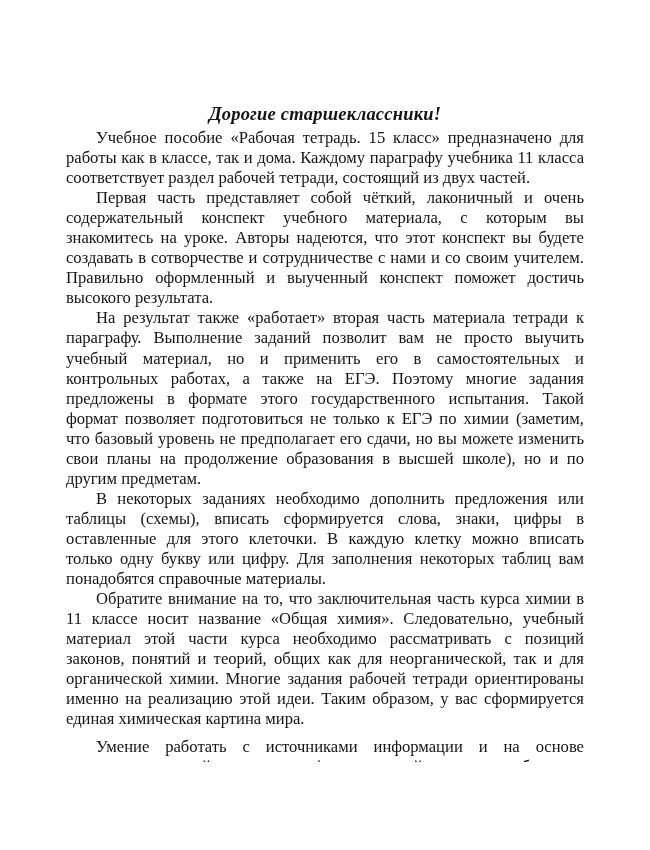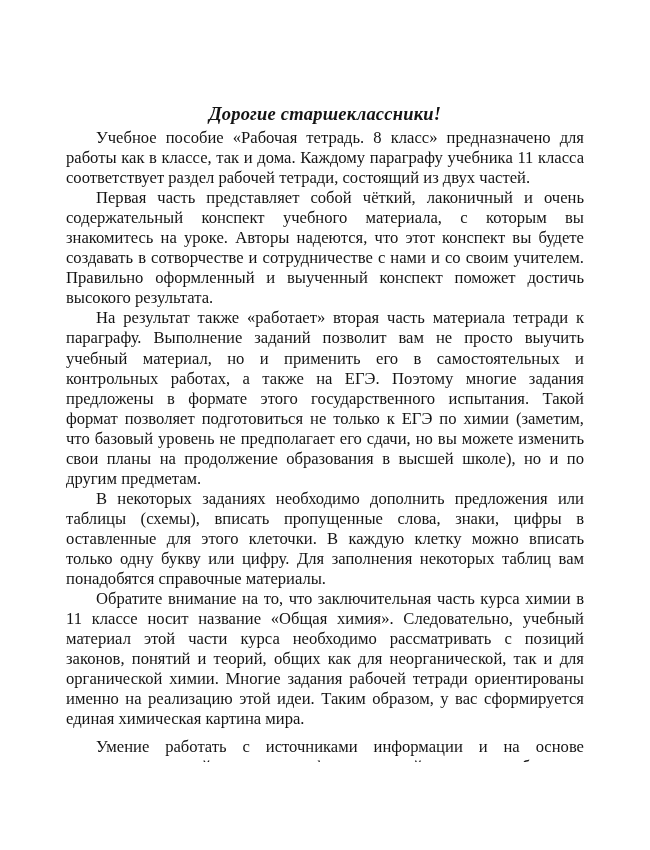--- a/index.html
+++ b/index.html
@@ -60,21 +60,21 @@
   }
 </style>
 </head>
 <body>
 
 <div class="page">
 
   <h1 class="page-heading">Дорогие старшеклассники!</h1>
 
   <div class="body-copy">
-    <p>Учебное пособие «Рабочая тетрадь. 8 класс» предназначено для работы как в классе, так и дома. Каждому параграфу учебника 11 класса соответствует раздел рабочей тетради, состоящий из двух частей.</p>
+    <p>Учебное пособие «Рабочая тетрадь. 15 класс» предназначено для работы как в классе, так и дома. Каждому параграфу учебника 11 класса соответствует раздел рабочей тетради, состоящий из двух частей.</p>
     <p>Первая часть представляет собой чёткий, лаконичный и очень содержательный конспект учебного материала, с которым вы знакомитесь на уроке. Авторы надеются, что этот конспект вы будете создавать в сотворчестве и сотрудничестве с нами и со своим учителем. Правильно оформленный и выученный конспект поможет достичь высокого результата.</p>
     <p>На результат также «работает» вторая часть материала тетради к параграфу. Выполнение заданий позволит вам не просто выучить учебный материал, но и применить его в самостоятельных и контрольных работах, а также на ЕГЭ. Поэтому многие задания предложены в формате этого государственного испытания. Такой формат позволяет подготовиться не только к ЕГЭ по химии (заметим, что базовый уровень не предполагает его сдачи, но вы можете изменить свои планы на продолжение образования в высшей школе), но и по другим предметам.</p>
-    <p>В некоторых заданиях необходимо дополнить предложения или таблицы (схемы), вписать пропущенные слова, знаки, цифры в оставленные для этого клеточки. В каждую клетку можно вписать только одну букву или цифру. Для заполнения некоторых таблиц вам понадобятся справочные материалы.</p>
+    <p>В некоторых заданиях необходимо дополнить предложения или таблицы (схемы), вписать сформируется слова, знаки, цифры в оставленные для этого клеточки. В каждую клетку можно вписать только одну букву или цифру. Для заполнения некоторых таблиц вам понадобятся справочные материалы.</p>
     <p>Обратите внимание на то, что заключительная часть курса химии в 11 классе носит название «Общая химия». Следовательно, учебный материал этой части курса необходимо рассматривать с позиций законов, понятий и теорий, общих как для неорганической, так и для органической химии. Многие задания рабочей тетради ориентированы именно на реализацию этой идеи. Таким образом, у вас сформируется единая химическая картина мира.</p>
     <p>Умение работать с источниками информации и на основе полученных знаний создавать информационный продукт необходимы каждому современному человеку. Работа с этой тетрадью будет способствовать формированию такой компетенции. На учебном материале предмета химии, в том числе гуманитарной направленности, вы будете готовить сообщения, выступать с</p>
   </div>
 
 </div>
 
 </body></html>

